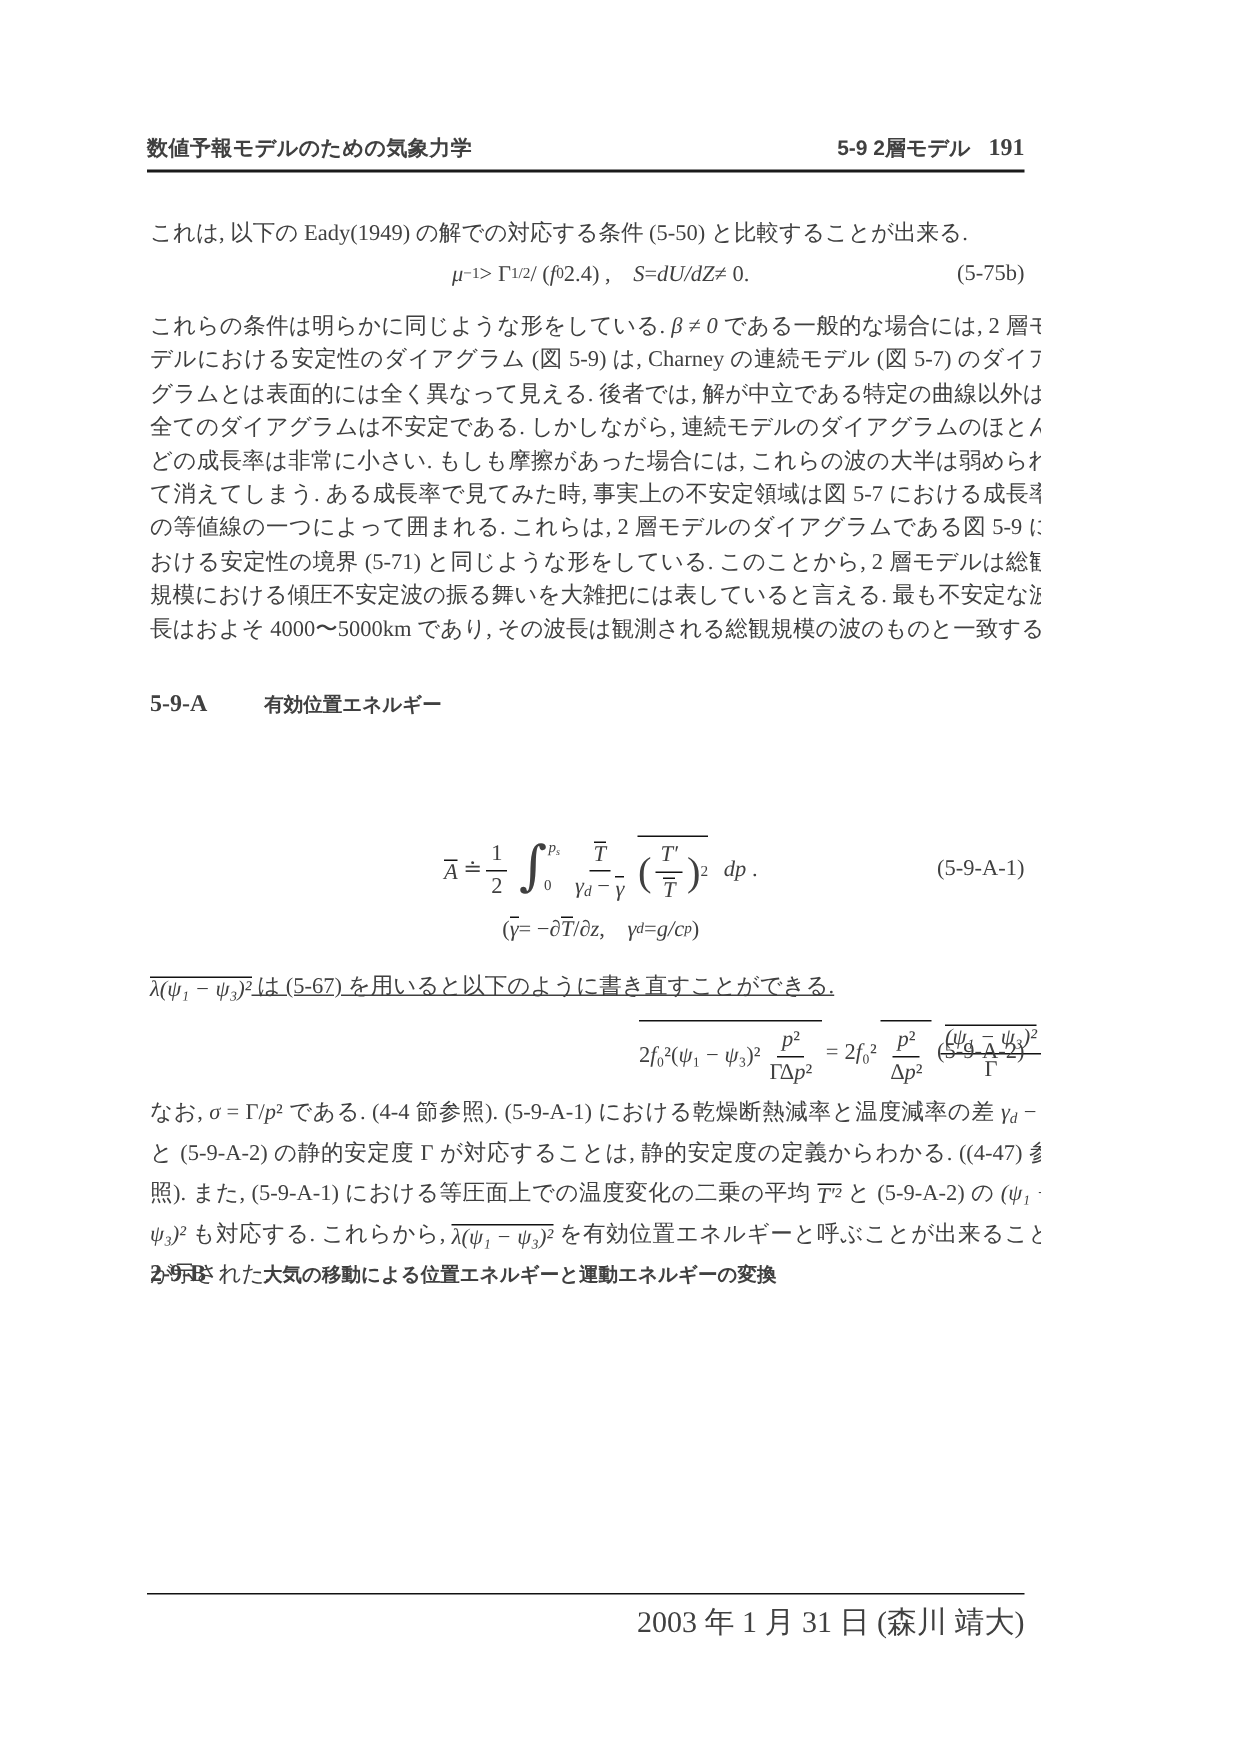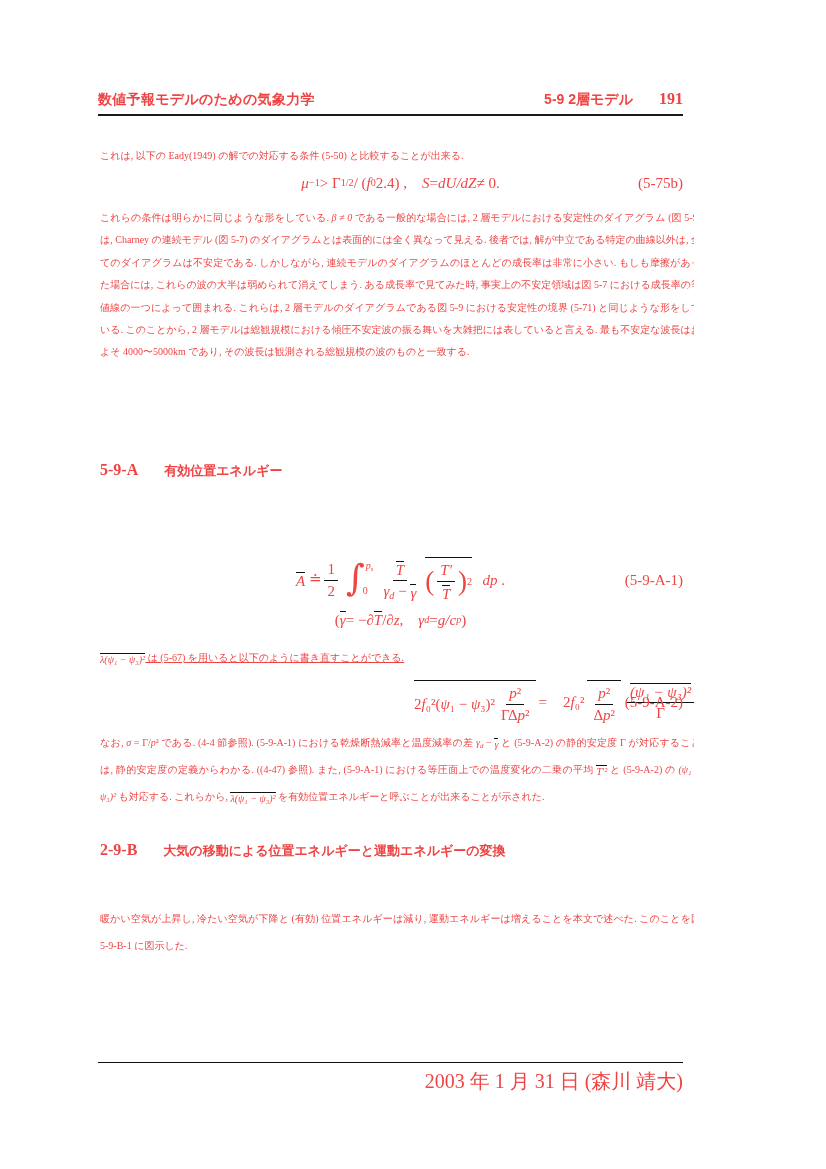--- a/index.html
+++ b/index.html
@@ -1,42 +1,42 @@
 <!DOCTYPE html>
 <html lang="ja"><head>
 <meta charset="utf-8">
 <style>
   html,body{margin:0;padding:0;background:#ffffff;}
   .page{
-    position:relative;width:694px;height:1169px;background:#ffffff;color:#ef4444;
+    position:relative;width:694px;height:1169px;background:#ffffff;color:#404040;
     font-family:"Liberation Serif","DejaVu Serif",serif;overflow:hidden;
   }
   
   .header{
     position:absolute;left:98px;top:90px;width:585px;
     display:flex;justify-content:space-between;align-items:flex-end;
     border-bottom:2px solid #1a1a1a;padding-bottom:5px;
   }
   .h-left{font-family:"Liberation Sans","DejaVu Sans",sans-serif;font-weight:bold;font-size:14px;letter-spacing:.3px;}
-  .h-right{display:flex;align-items:baseline;gap:26px;text-align:right;}
+  .h-right{display:flex;align-items:baseline;gap:12px;text-align:right;}
   .h-sec{font-family:"Liberation Sans","DejaVu Sans",sans-serif;font-weight:bold;font-size:14px;}
   .h-page{font-weight:bold;font-size:16px;}
   
   .bp{
     position:absolute;left:100px;width:601px;margin:0;
-    text-align:justify;font-size:10px;line-height:22.4px;
+    text-align:justify;font-size:15px;line-height:22.4px;
   }
   #p1{top:145px;}
   #p2{top:207px;}
   #p3{top:498px;line-height:29px;}
   #p4{top:645px;line-height:26px;text-decoration:underline;}
   #p5{top:729px;line-height:27px;}
   #p6{top:905px;line-height:27px;}
   
-  .sec-heading{position:absolute;left:100px;display:flex;align-items:baseline;gap:26px;}
+  .sec-heading{position:absolute;left:100px;display:flex;align-items:baseline;gap:38px;}
   #secA{top:461px;}
   #secB{top:841px;}
   .sec-num{font-weight:bold;font-size:16px;}
   .sec-title{font-family:"Liberation Sans","DejaVu Sans",sans-serif;font-weight:bold;font-size:13px;}
   
   .equation{position:absolute;left:100px;width:601px;font-size:15px;}
   #eq575b{top:168px;height:30px;}
   #eq575b .eq-row{height:30px;}
   #eqA1{top:556px;}
   #eqA1 .eq-row1{height:48px;}
@@ -163,21 +163,21 @@
   <div class="equation" id="eqA2">
     <div class="eq-row">
       <span class="overgroup">
         <span><span>2</span><span class="seg-i">f</span><span>₀²</span><span>(</span><span class="seg-i">ψ</span><span>₁</span><span> − </span><span class="seg-i">ψ</span><span>₃</span><span>)²</span></span>
         <span class="frac">
           <span class="num"><span class="seg-i">p</span><span>²</span></span>
           <span class="den"><span>ΓΔ</span><span class="seg-i">p</span><span>²</span></span>
         </span>
       </span>
       <span>=</span>
-      <span style="margin-left:16px;"><span>2</span><span class="seg-i">f</span><span>₀²</span></span>
+      <span style="margin-left:4px;"><span>2</span><span class="seg-i">f</span><span>₀²</span></span>
       <span class="overgroup">
         <span class="frac">
           <span class="num"><span class="seg-i">p</span><span>²</span></span>
           <span class="den"><span>Δ</span><span class="seg-i">p</span><span>²</span></span>
         </span>
       </span>
       <span class="frac">
         <span class="num"><span class="seg-i seg-over">(ψ₁ − ψ₃)²</span></span>
         <span class="den"><span>Γ</span></span>
       </span>
@@ -186,18 +186,17 @@
     <span class="eq-label">(5-9-A-2)</span>
   </div>
 
   <p class="bp" id="p5"><span>なお, </span><span class="seg-i">σ</span><span> = Γ/</span><span class="seg-i">p</span><span>²</span><span> である. (4-4 節参照). (5-9-A-1) における乾燥断熱減率と温度減率の差 </span><span class="seg-i">γ</span><span class="seg-i seg-sub">d</span><span> − </span><span class="seg-i seg-over">γ</span><span> と (5-9-A-2) の静的安定度 Γ が対応することは, 静的安定度の定義からわかる. ((4-47) 参照). また, (5-9-A-1) における等圧面上での温度変化の二乗の平均 </span><span class="seg-i seg-over">T′²</span><span> と (5-9-A-2) の </span><span class="seg-i">(ψ₁ − ψ₃)²</span><span> も対応する. これらから, </span><span class="seg-i seg-over">λ(ψ₁ − ψ₃)²</span><span> を有効位置エネルギーと呼ぶことが出来ることが示された.</span></p>
 
   <div class="sec-heading" id="secB">
     <span class="sec-num">2-9-B</span>
     <span class="sec-title">大気の移動による位置エネルギーと運動エネルギーの変換</span>
   </div>
 
-  <p class="bp" id="p6">暖かい空気が上昇し, 冷たい空気が下降と (有効) 位置エネルギーは減り, 運動エネルギーは増えることを本文で述べた. このことを図 5-9-B-1 に図示した.</p>
 
   <div class="footer-rule"></div>
   <div class="footer-text">2003 年 1 月 31 日 (森川 靖大)</div>
 
 </div>
 
 </body></html>

